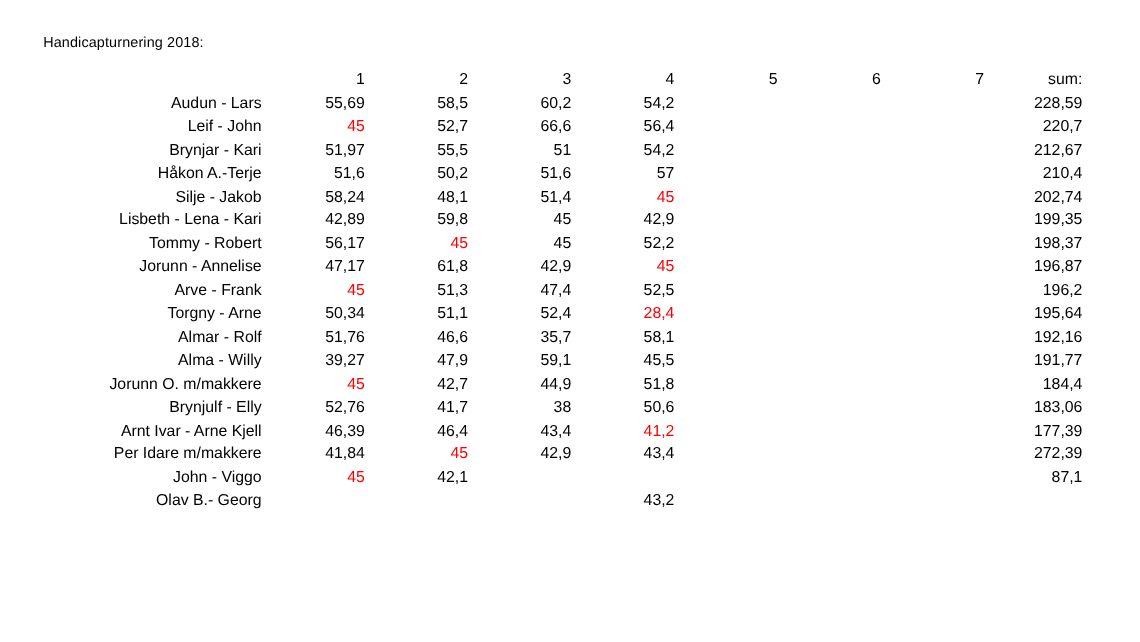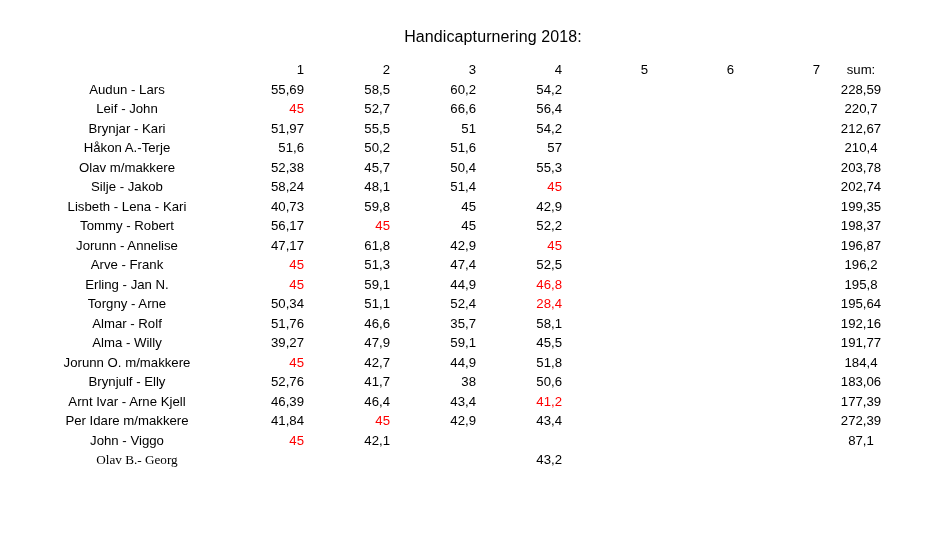--- a/index.html
+++ b/index.html
@@ -15,25 +15,24 @@
     overflow: hidden;
   }
   .page {
     position: relative;
     width: 950px;
     height: 535px;
     box-sizing: border-box;
     padding: 28px 0 0 0;
   }
   .doc-title {
-    font-size: 16px;
+    font-size: 12px;
     font-weight: normal;
     margin: 0 0 14px 36px;
     letter-spacing: 0.1px;
-    text-align: center;
   }
   table.scores {
     border-collapse: collapse;
     margin-left: 36px;
     font-size: 13.2px;
   }
   table.scores th,
   table.scores td {
     padding: 0;
     font-weight: normal;
@@ -46,34 +45,33 @@
   col.c-name  { width: 182px; }
   col.c-round { width: 86px; }
   col.c-sum   { width: 82px; }
 
   th.name-head { text-align: left; }
   th.round-head, td.round {
     text-align: right;
     padding-right: 18px;
   }
   th.sum-head, td.sum {
-    text-align: center;
+    text-align: right;
     padding-right: 12px;
   }
   th.round-head, th.sum-head {
     font-size: 13.2px;
     padding-bottom: 10px;
   }
   td.name {
-    text-align: center;
+    text-align: right;
     padding-left: 0;
   }
   td.name.indent {
     padding-left: 20px;
-    font-family: Liberation Serif, serif;
   }
   .red { color: #ff0000; }
   .bold { font-weight: bold; }
 </style>
 </head>
 <body>
 
 <div class="page">
 
   <h1 class="doc-title">Handicapturnering 2018:</h1>
@@ -142,44 +140,33 @@
           <td class="round">51,6</td>
           <td class="round">50,2</td>
           <td class="round">51,6</td>
           <td class="round">57</td>
           <td class="round"></td>
           <td class="round"></td>
           <td class="round"></td>
           <td class="sum">210,4</td>
         </tr>
         <tr>
-          <td class="name">Olav m/makkere</td>
-          <td class="round">52,38</td>
-          <td class="round">45,7</td>
-          <td class="round">50,4</td>
-          <td class="round">55,3</td>
-          <td class="round"></td>
-          <td class="round"></td>
-          <td class="round"></td>
-          <td class="sum">203,78</td>
-        </tr>
-        <tr>
           <td class="name">Silje - Jakob</td>
           <td class="round">58,24</td>
           <td class="round">48,1</td>
           <td class="round">51,4</td>
           <td class="round red bold">45</td>
           <td class="round"></td>
           <td class="round"></td>
           <td class="round"></td>
           <td class="sum">202,74</td>
         </tr>
         <tr>
           <td class="name">Lisbeth - Lena - Kari</td>
-          <td class="round">40,73</td>
+          <td class="round">42,89</td>
           <td class="round">59,8</td>
           <td class="round">45</td>
           <td class="round">42,9</td>
           <td class="round"></td>
           <td class="round"></td>
           <td class="round"></td>
           <td class="sum">199,35</td>
         </tr>
         <tr>
           <td class="name">Tommy - Robert</td>
@@ -206,31 +193,20 @@
         <tr>
           <td class="name">Arve - Frank</td>
           <td class="round red bold">45</td>
           <td class="round">51,3</td>
           <td class="round">47,4</td>
           <td class="round">52,5</td>
           <td class="round"></td>
           <td class="round"></td>
           <td class="round"></td>
           <td class="sum">196,2</td>
-        </tr>
-        <tr>
-          <td class="name">Erling - Jan N.</td>
-          <td class="round red bold">45</td>
-          <td class="round bold">59,1</td>
-          <td class="round">44,9</td>
-          <td class="round red bold">46,8</td>
-          <td class="round"></td>
-          <td class="round"></td>
-          <td class="round"></td>
-          <td class="sum">195,8</td>
         </tr>
         <tr>
           <td class="name">Torgny - Arne</td>
           <td class="round">50,34</td>
           <td class="round">51,1</td>
           <td class="round">52,4</td>
           <td class="round red bold">28,4</td>
           <td class="round"></td>
           <td class="round"></td>
           <td class="round"></td>

